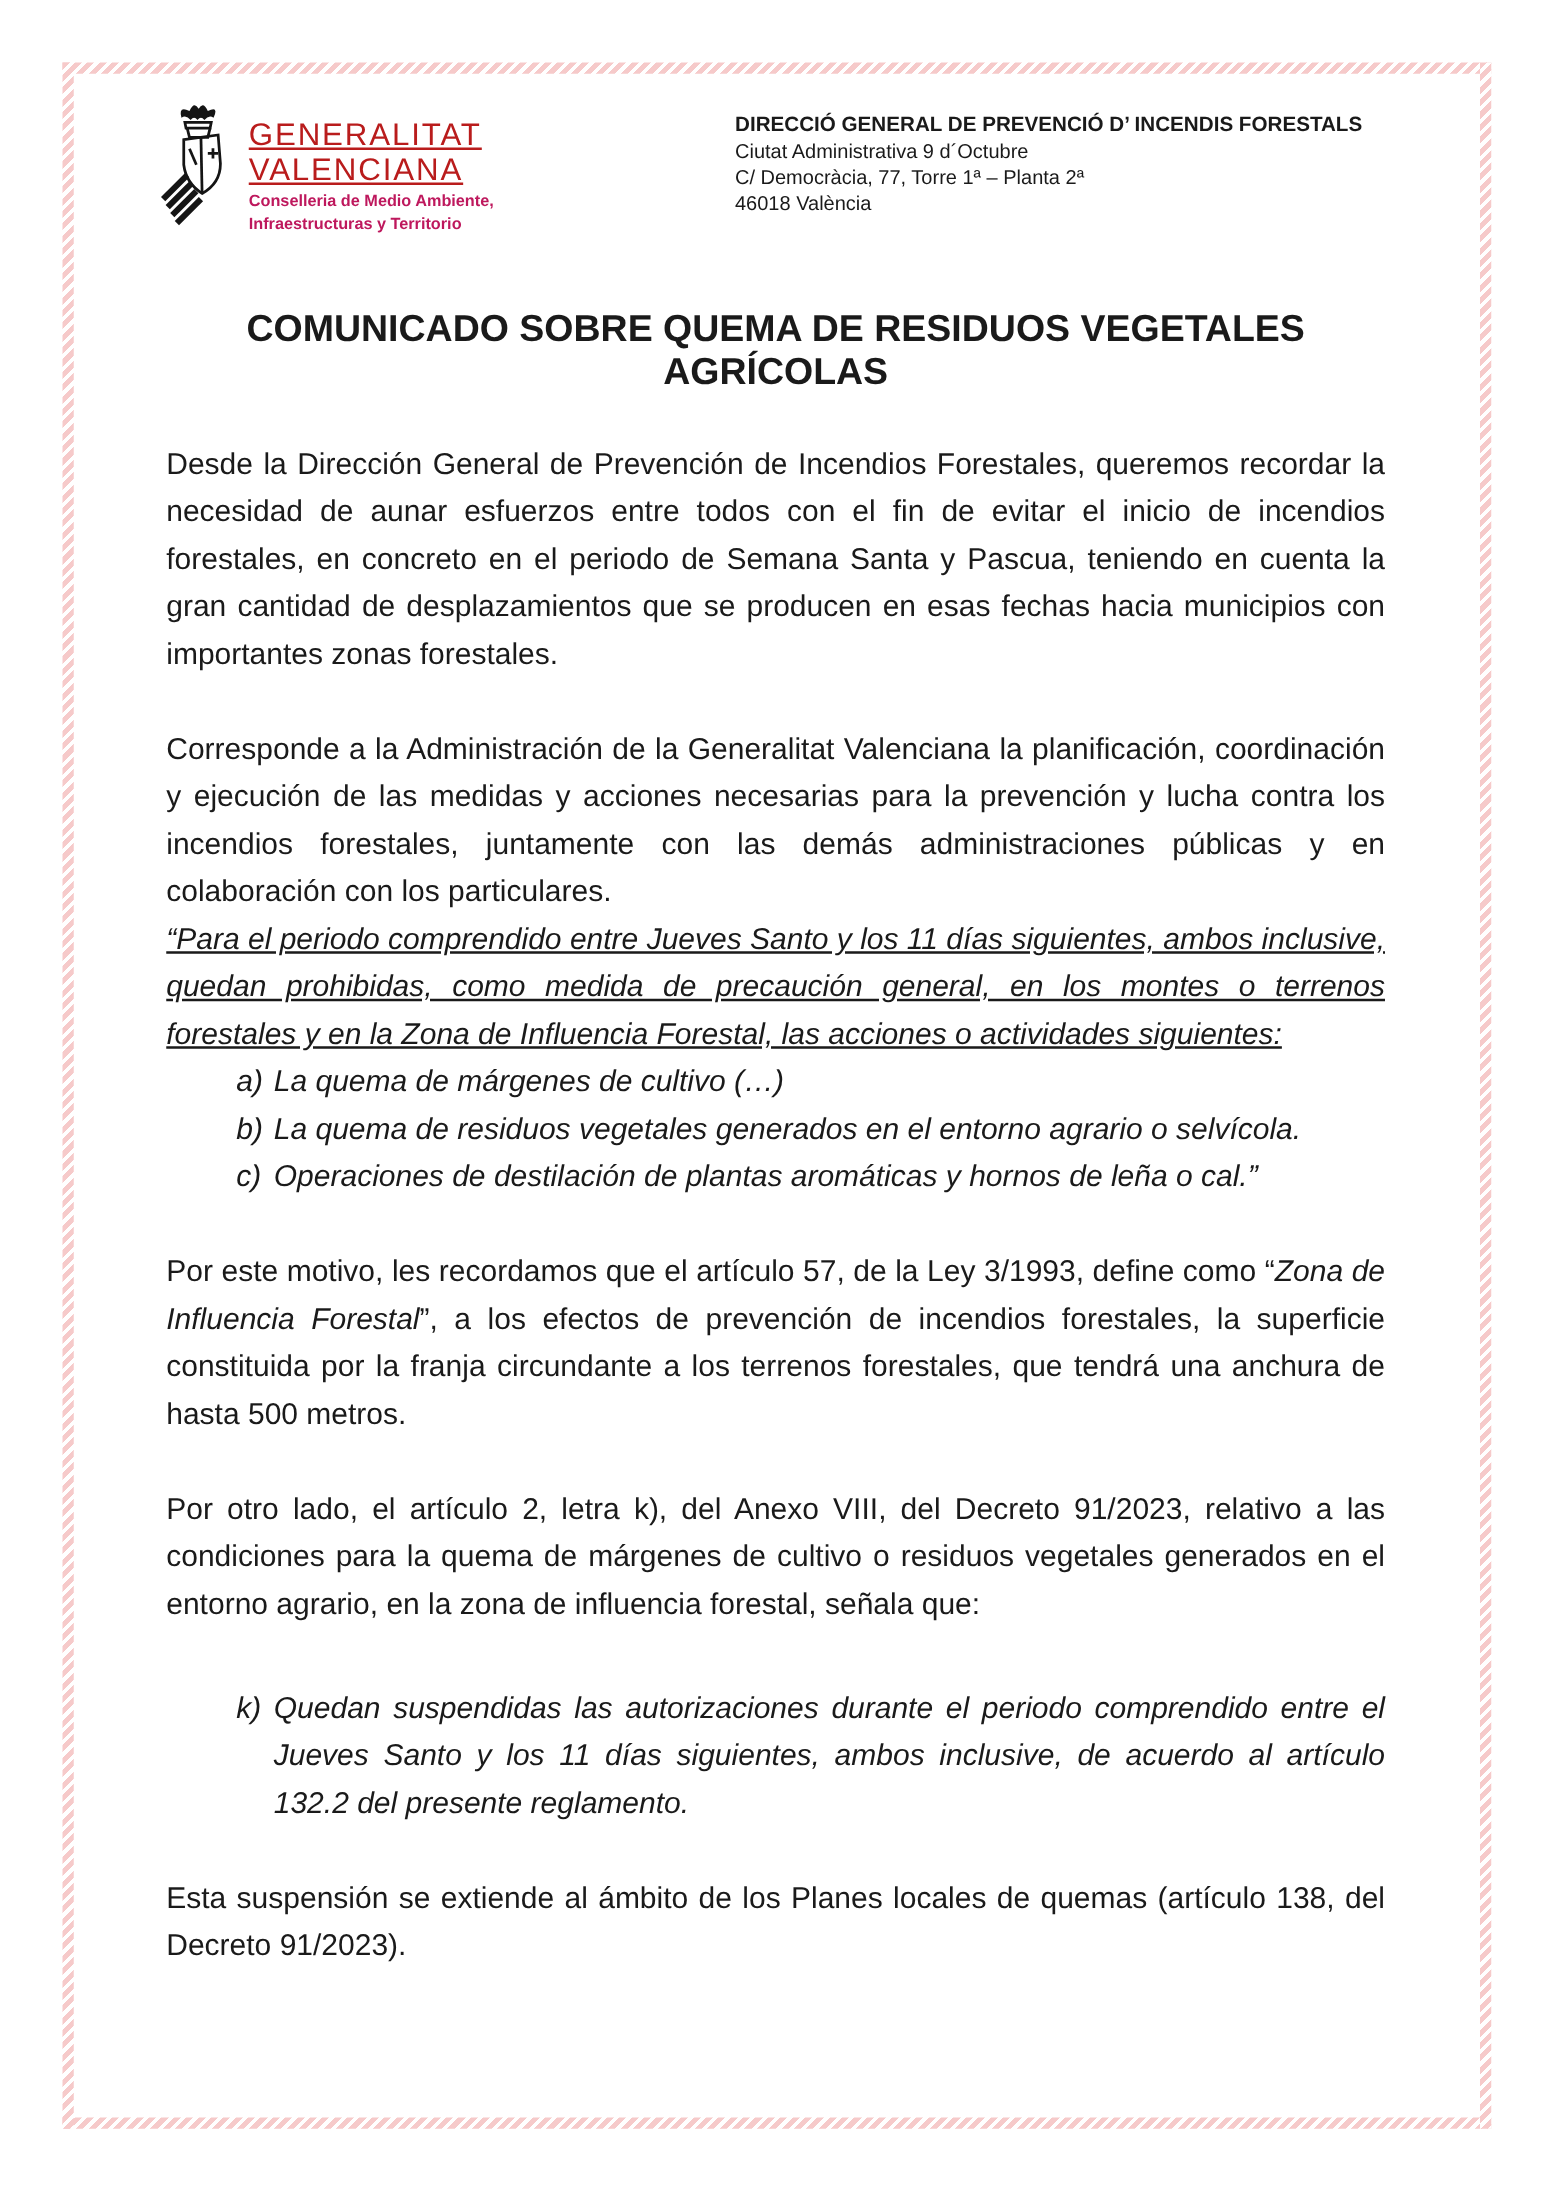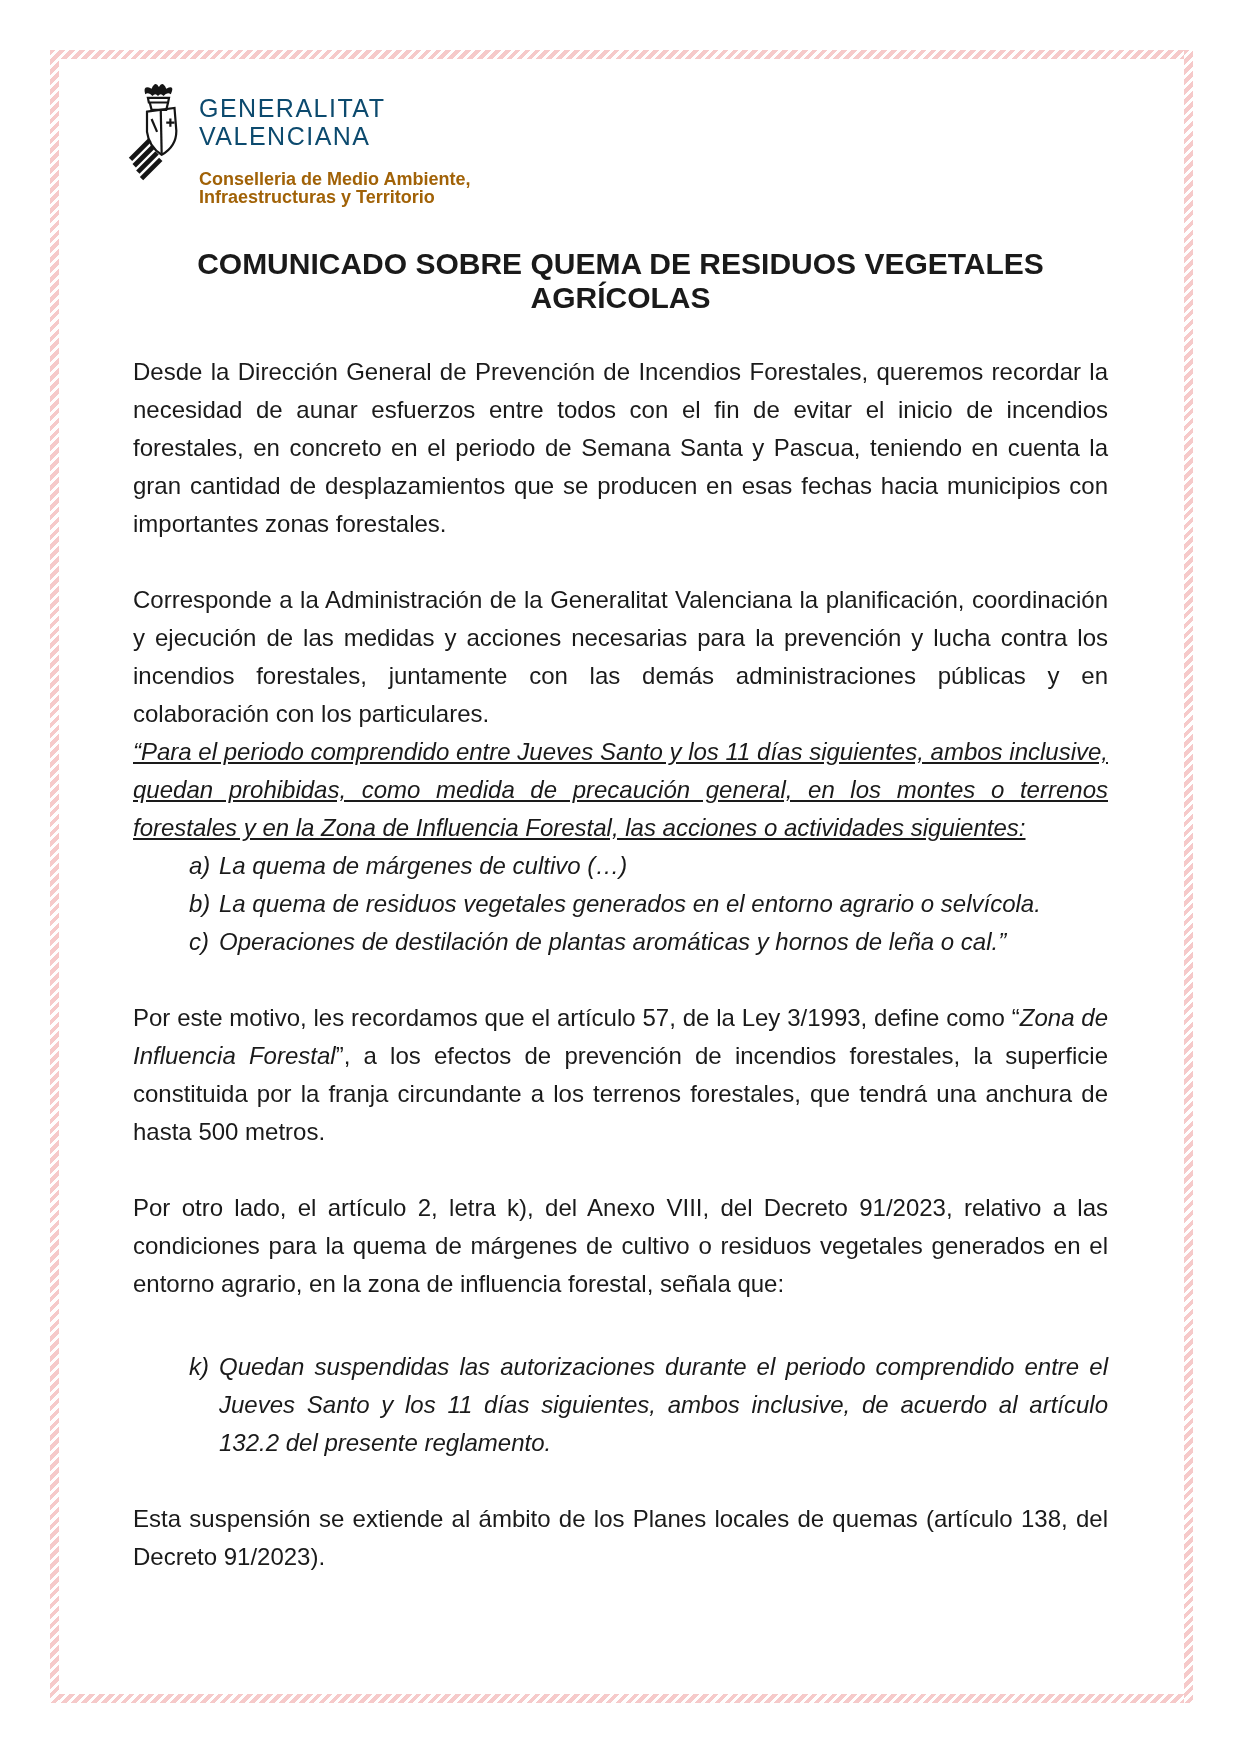--- a/index.html
+++ b/index.html
@@ -18,22 +18,22 @@
   .frame-left{left:50px;top:50px;bottom:50px;width:9px;}
   .frame-right{right:47px;top:50px;bottom:50px;width:9px;}
 
   .content{position:absolute;left:0;top:0;right:0;padding:78px 132px 0 133px;}
 
   
   .hdr{position:relative;height:112px;}
   .brand{position:absolute;left:-8px;top:0;display:flex;align-items:flex-start;}
   .crest{flex:0 0 auto;margin-right:8px;}
   .brand-text{padding-top:16px;}
-  .brand-name{font-size:25px;letter-spacing:1.5px;line-height:28px;font-weight:400;color:#0c4a6e;}
-  .brand-dept{margin-top:20px;font-size:18px;font-weight:700;line-height:18px;white-space:pre-line;color:#a16207;}
+  .brand-name{font-size:25px;letter-spacing:1.5px;line-height:28px;font-weight:400;color:#b91c1c;text-decoration:underline;}
+  .brand-dept{margin-top:2px;font-size:13px;font-weight:700;line-height:18px;white-space:pre-line;color:#be185d;}
   .office{position:absolute;left:455px;top:12px;}
   .office-name{font-size:16.5px;font-weight:700;line-height:21px;}
   .office-line{font-size:16px;line-height:21px;}
 
   
   .title{margin:57px 0 0 0;font-size:30px;font-weight:700;text-align:center;letter-spacing:0px;}
 
   
   .body p{margin:38px 0 0 0;font-size:24px;line-height:38px;text-align:justify;}
   .body p.tight{margin-top:0;}
@@ -75,20 +75,26 @@
             <path d="M18,109 L39,88"></path>
           </g>
         </svg>
         <div class="brand-text">
           <div class="brand-name">GENERALITAT</div>
           <div class="brand-name">VALENCIANA</div>
           <div class="brand-dept">Conselleria de Medio Ambiente,
 Infraestructuras y Territorio</div>
         </div>
       </div>
+      <div class="office">
+        <div class="office-name">DIRECCIÓ GENERAL DE PREVENCIÓ D’ INCENDIS FORESTALS</div>
+        <div class="office-line">Ciutat Administrativa 9 d´Octubre</div>
+        <div class="office-line">C/ Democràcia, 77, Torre 1ª – Planta 2ª</div>
+        <div class="office-line">46018 València</div>
+      </div>
     </div>
 
     <h1 class="title">COMUNICADO SOBRE QUEMA DE RESIDUOS VEGETALES AGRÍCOLAS</h1>
 
     <div class="body">
       <p>Desde la Dirección General de Prevención de Incendios Forestales, queremos recordar la necesidad de aunar esfuerzos entre todos con el fin de evitar el inicio de incendios forestales, en concreto en el periodo de Semana Santa y Pascua, teniendo en cuenta la gran cantidad de desplazamientos que se producen en esas fechas hacia municipios con importantes zonas forestales.</p>
       <p>Corresponde a la Administración de la Generalitat Valenciana la planificación, coordinación y ejecución de las medidas y acciones necesarias para la prevención y lucha contra los incendios forestales, juntamente con las demás administraciones públicas y en colaboración con los particulares.</p>
       <p class="tight quote">“Para el periodo comprendido entre Jueves Santo y los 11 días siguientes, ambos inclusive, quedan prohibidas, como medida de precaución general, en los montes o terrenos forestales y en la Zona de Influencia Forestal, las acciones o actividades siguientes:</p>
 
       <div class="qlist">

